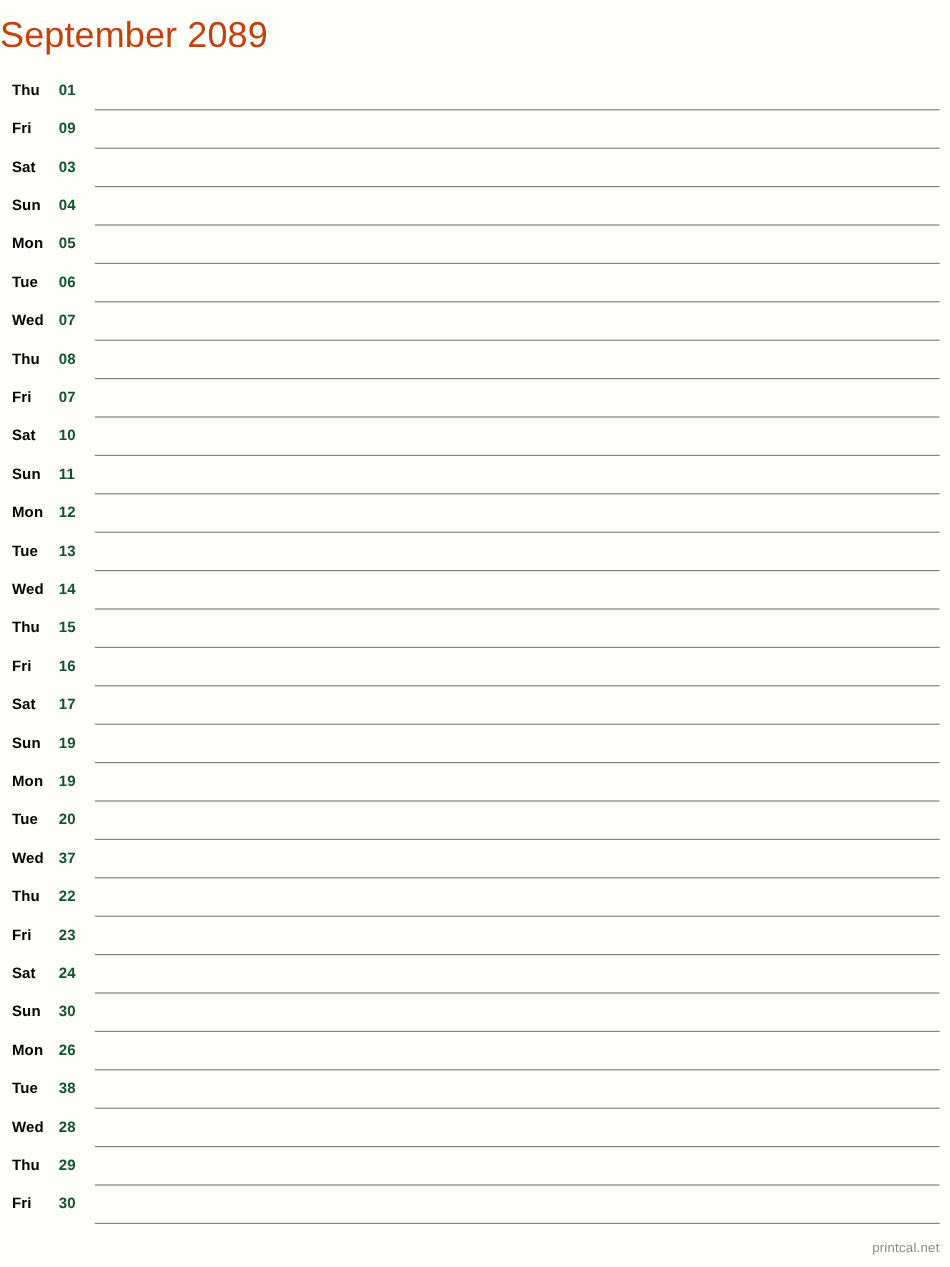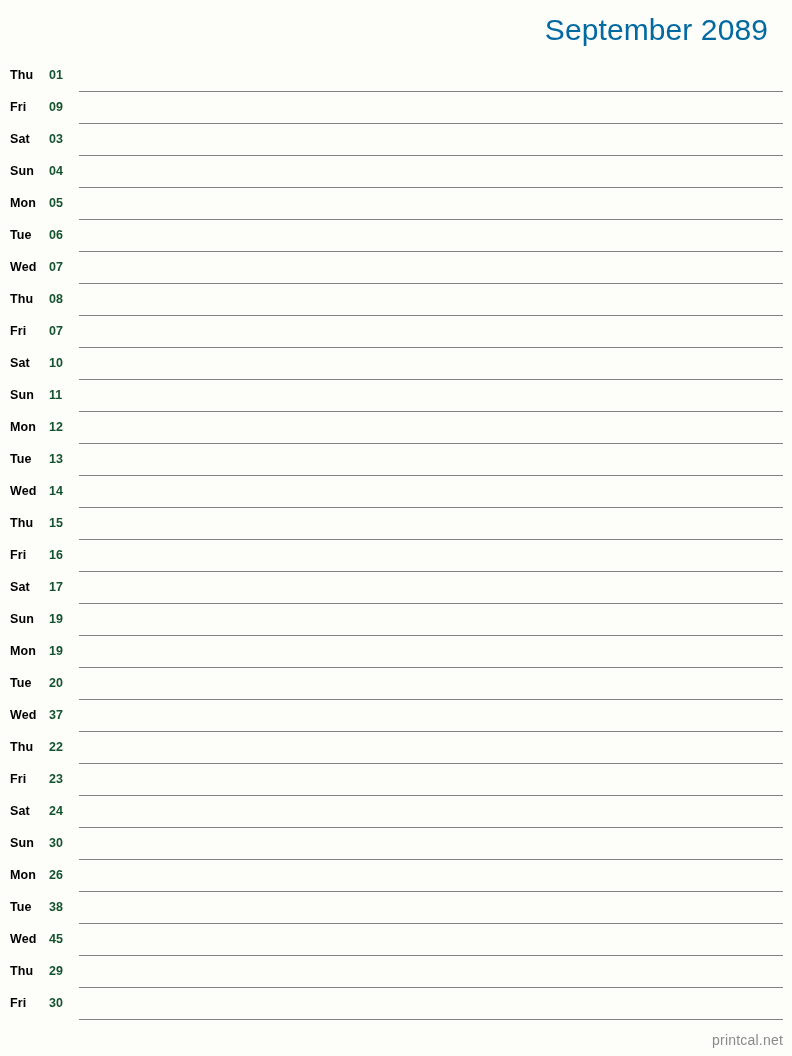--- a/index.html
+++ b/index.html
@@ -23,26 +23,26 @@
     height: 1056px;
     position: relative;
   }
 
   
   .title {
     position: absolute;
     top: 12px;
     left: 0;
     width: 768px;
-    text-align: right;
+    text-align: left;
     font-size: 30px;
     font-weight: 400;
     line-height: 36px;
     letter-spacing: 0.1px;
-    color: #0369a1;
+    color: #c2410c;
     white-space: nowrap;
   }
 
   
   .rows {
     position: absolute;
     top: 60px;
     left: 0;
     width: 792px;
   }
@@ -86,21 +86,21 @@
     background: #828282;
   }
 
   
   .footer {
     position: absolute;
     top: 1034px;
     left: 0;
     width: 783px;
     text-align: right;
-    font-size: 14px;
+    font-size: 11px;
     line-height: 12px;
     color: #8a8a8a;
     letter-spacing: 0.2px;
   }
 </style>
 </head>
 <body>
 
 <div class="page">
 
@@ -237,21 +237,21 @@
         <span class="daynum">26</span>
         <div class="writing-line"></div>
       </div>
       <div class="day-row">
         <span class="weekday">Tue</span>
         <span class="daynum">38</span>
         <div class="writing-line"></div>
       </div>
       <div class="day-row">
         <span class="weekday">Wed</span>
-        <span class="daynum">45</span>
+        <span class="daynum">28</span>
         <div class="writing-line"></div>
       </div>
       <div class="day-row">
         <span class="weekday">Thu</span>
         <span class="daynum">29</span>
         <div class="writing-line"></div>
       </div>
       <div class="day-row">
         <span class="weekday">Fri</span>
         <span class="daynum">30</span>

